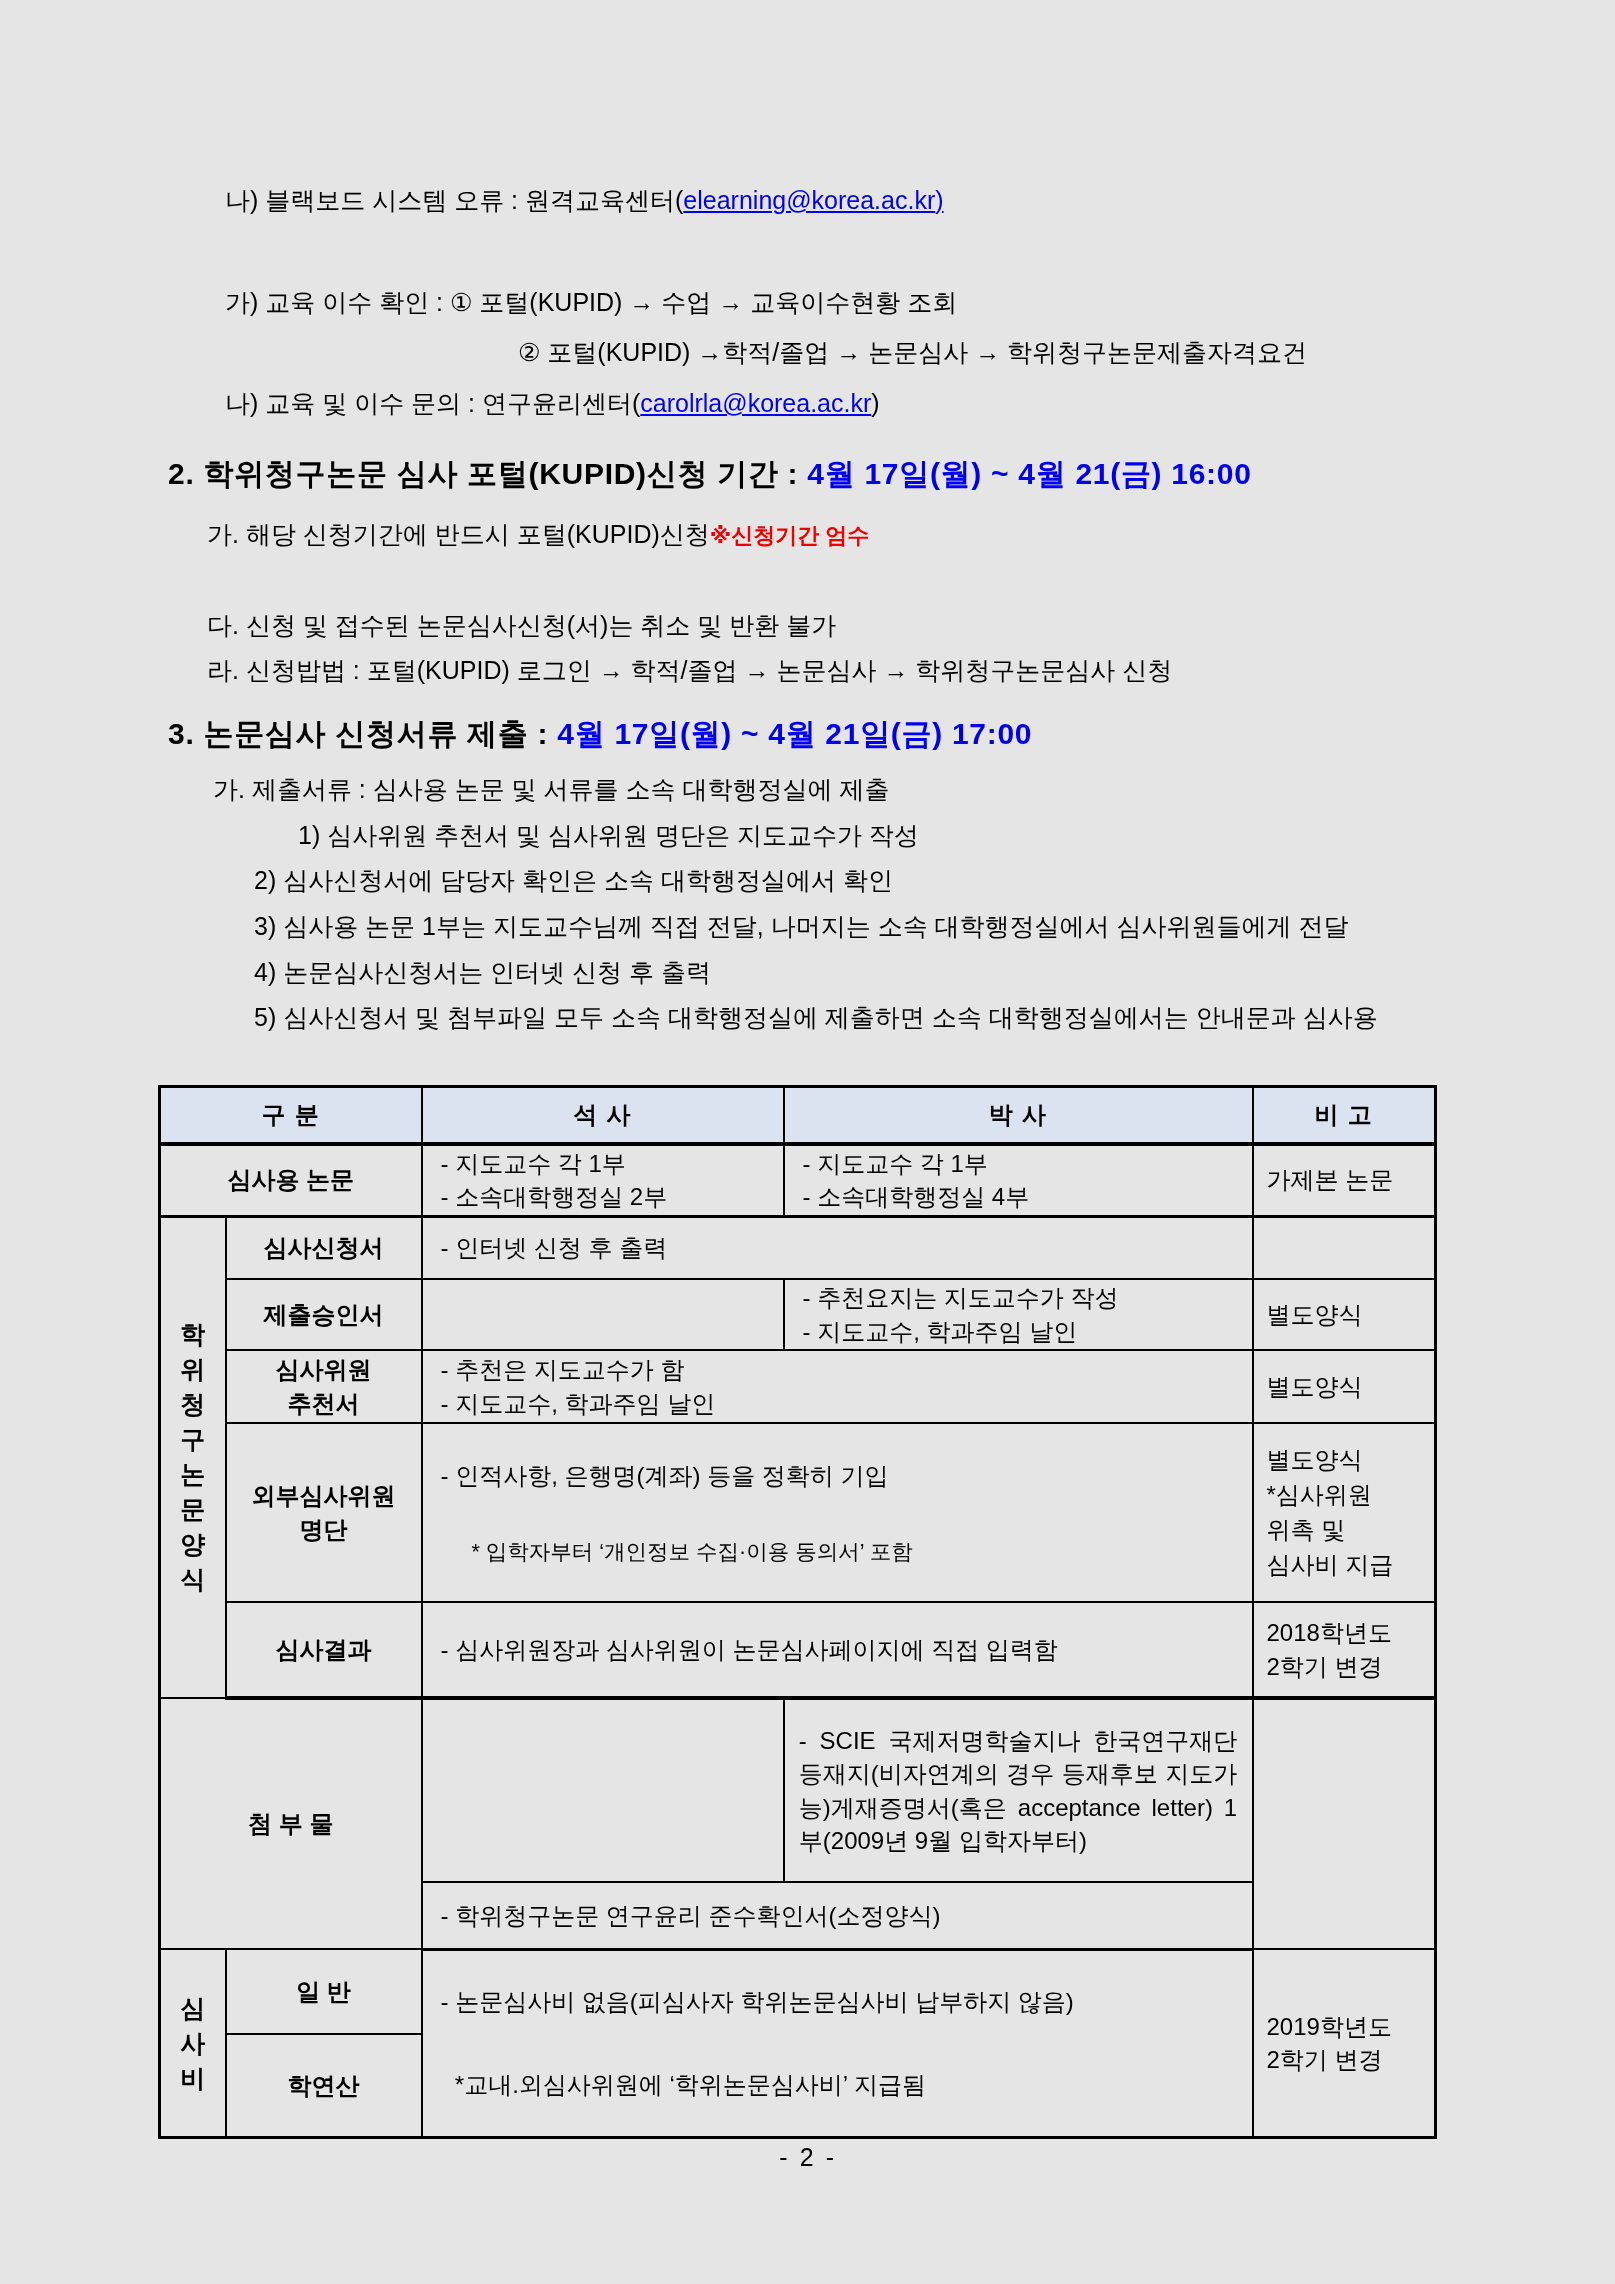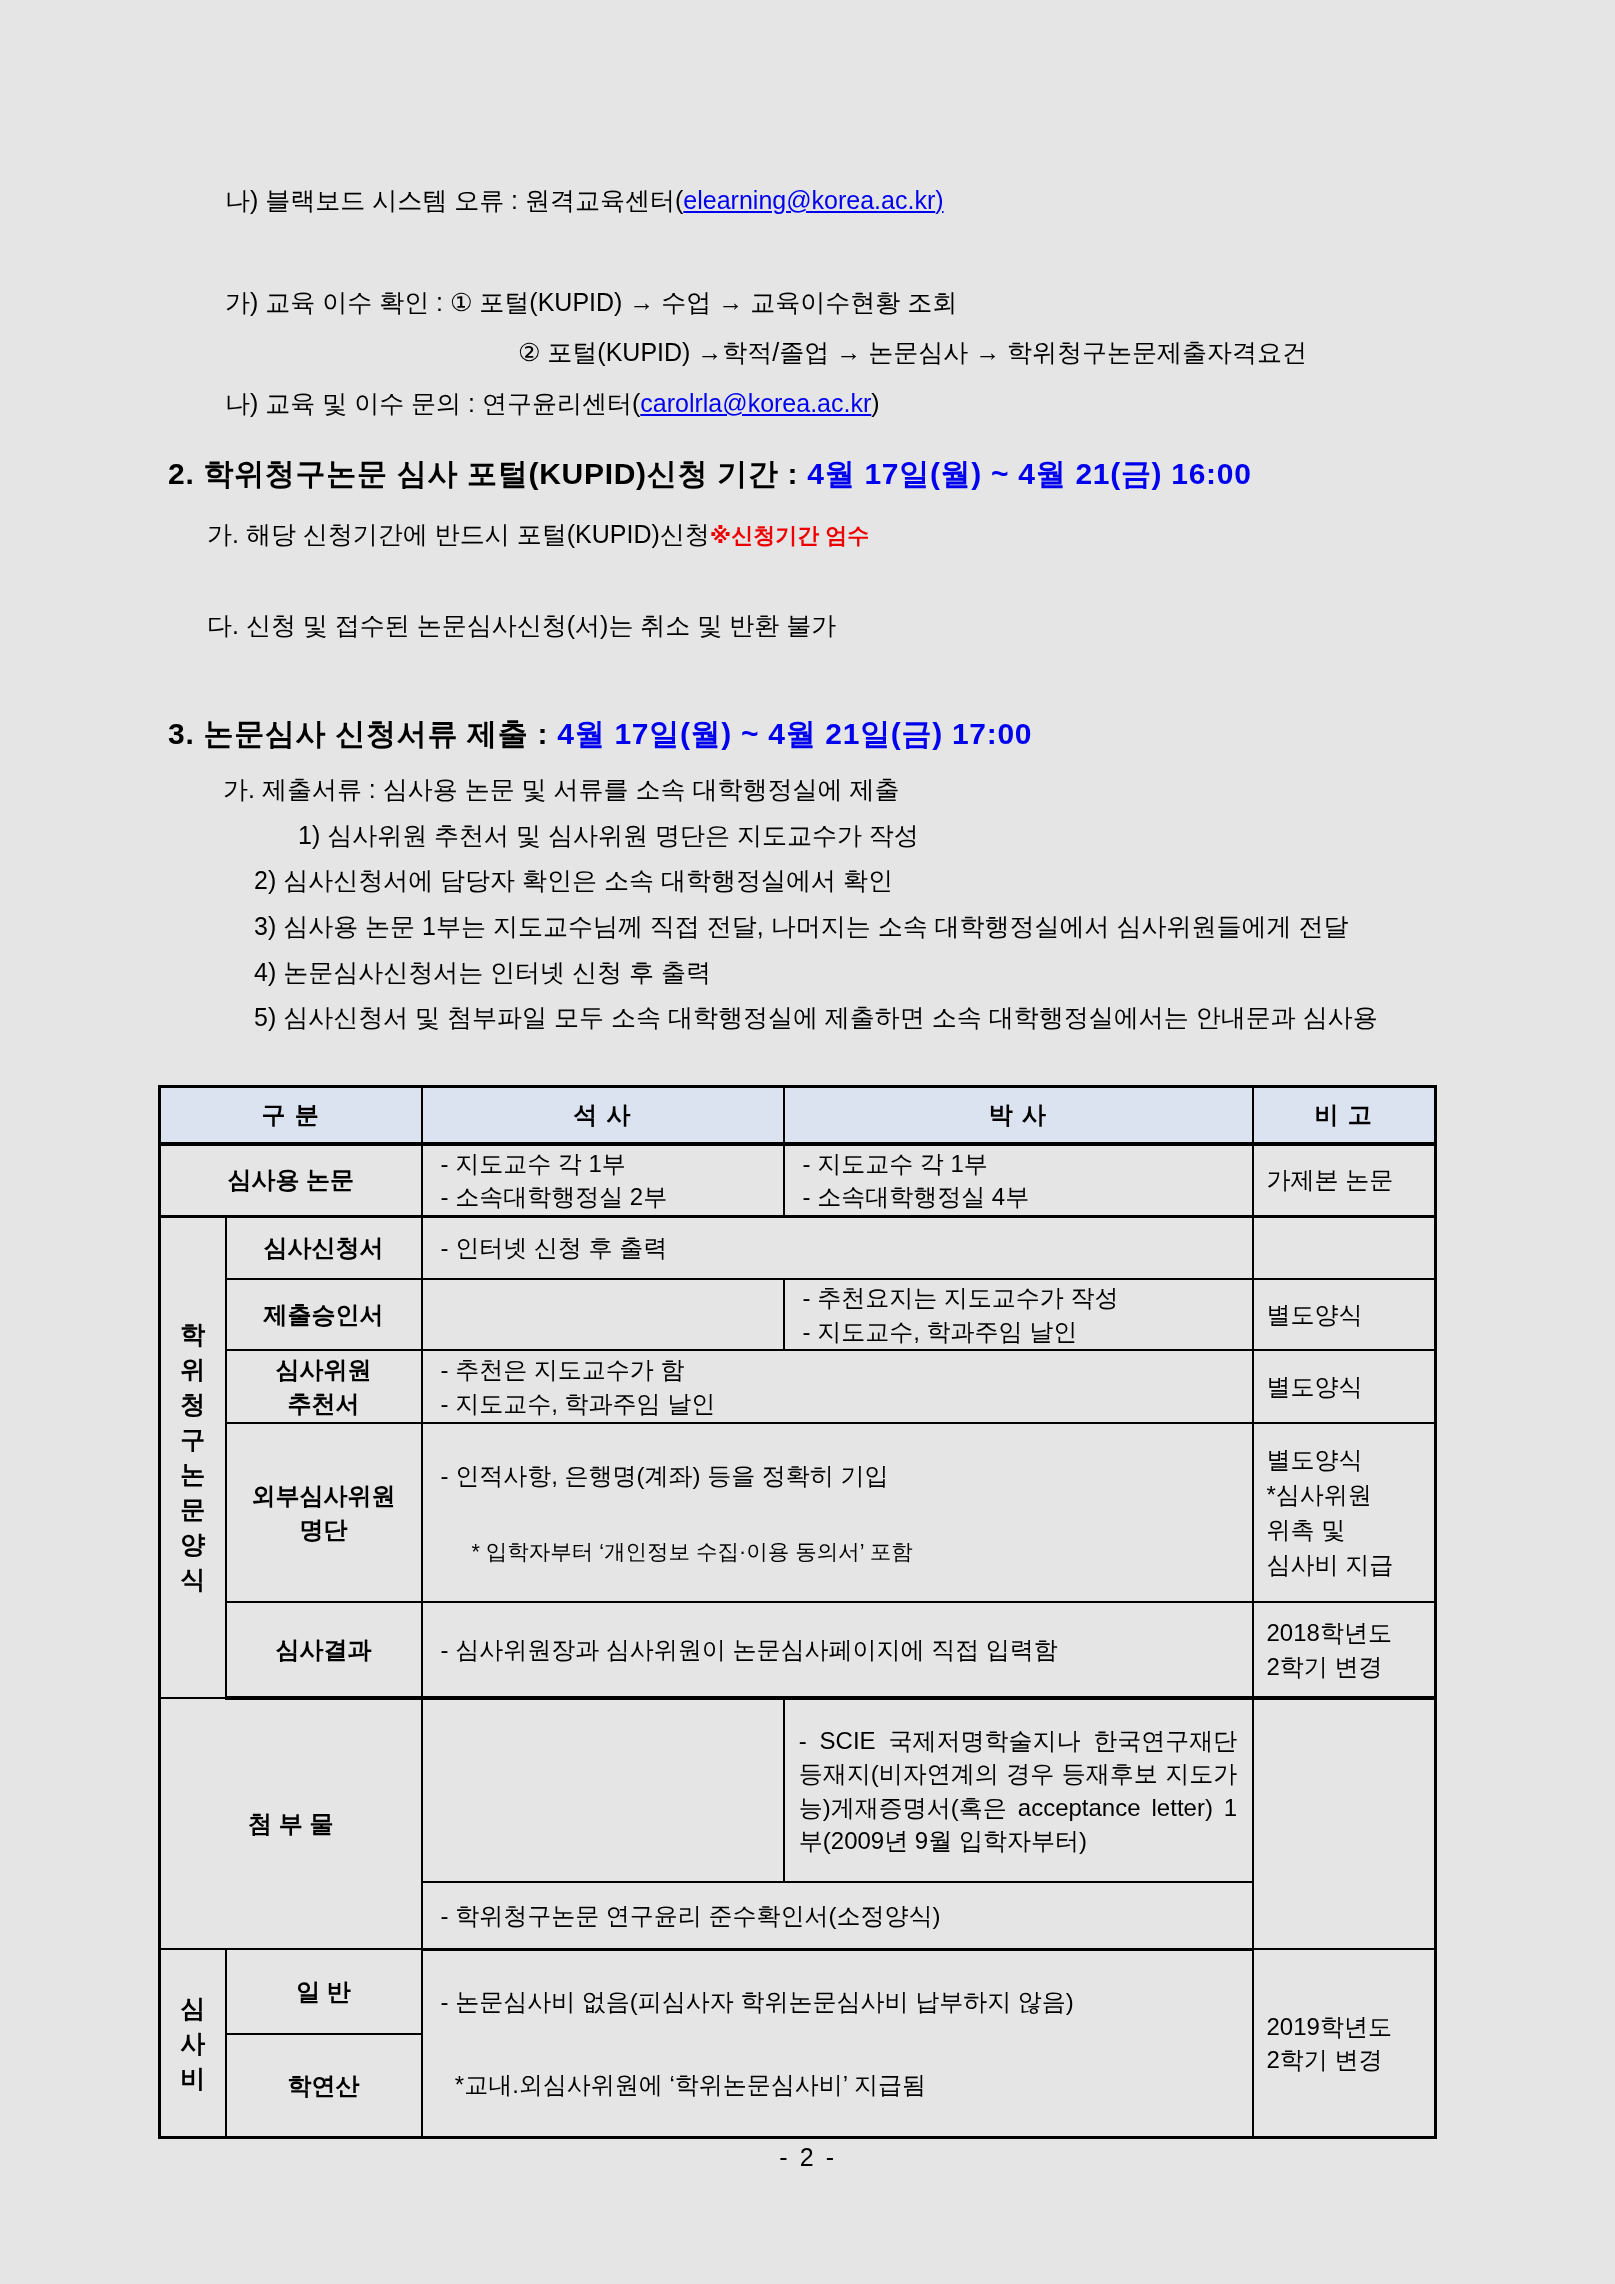--- a/index.html
+++ b/index.html
@@ -102,24 +102,25 @@
 
   <div class="line" style="left:225px;top:286px;">가) 교육 이수 확인 : ① 포털(KUPID) → 수업 → 교육이수현황 조회</div>
   <div class="line" style="left:518px;top:336px;">② 포털(KUPID) →학적/졸업 → 논문심사 → 학위청구논문제출자격요건</div>
 
   <div class="line" style="left:225px;top:387px;"><span>나) 교육 및 이수 문의 : 연구윤리센터(</span><span class="link">carolrla@korea.ac.kr</span><span>)</span></div>
 
   <div class="line heading" style="left:168px;top:454px;"><span>2. 학위청구논문 심사 포털(KUPID)신청 기간 : </span><span class="date-blue">4월 17일(월) ~ 4월 21(금) 16:00</span></div>
 
   <div class="line" style="left:207px;top:518px;"><span>가. 해당 신청기간에 반드시 포털(KUPID)신청</span><span class="red-note">※신청기간 엄수</span></div>
   <div class="line" style="left:207px;top:609px;">다. 신청 및 접수된 논문심사신청(서)는 취소 및 반환 불가</div>
+  <div class="line" style="left:207px;top:654px;">라. 신청밥법 : 포털(KUPID) 로그인 → 학적/졸업 → 논문심사 → 학위청구논문심사 신청</div>
 
   <div class="line heading" style="left:168px;top:714px;"><span>3. 논문심사 신청서류 제출 : </span><span class="date-blue">4월 17일(월) ~ 4월 21일(금) 17:00</span></div>
 
-  <div class="line" style="left:223px;top:773px;text-align:center;">가. 제출서류 : 심사용 논문 및 서류를 소속 대학행정실에 제출</div>
+  <div class="line" style="left:213px;top:773px;text-align:center;">가. 제출서류 : 심사용 논문 및 서류를 소속 대학행정실에 제출</div>
   <div class="line" style="left:254px;top:819px;margin-left:44px;">1) 심사위원 추천서 및 심사위원 명단은 지도교수가 작성</div>
   <div class="line" style="left:254px;top:864px;">2) 심사신청서에 담당자 확인은 소속 대학행정실에서 확인</div>
   <div class="line" style="left:254px;top:910px;">3) 심사용 논문 1부는 지도교수님께 직접 전달, 나머지는 소속 대학행정실에서 심사위원들에게 전달</div>
   <div class="line" style="left:254px;top:956px;">4) 논문심사신청서는 인터넷 신청 후 출력</div>
   <div class="line" style="left:254px;top:1001px;">5) 심사신청서 및 첨부파일 모두 소속 대학행정실에 제출하면 소속 대학행정실에서는 안내문과 심사용</div>
 
   <table class="doc">
     <colgroup>
       <col style="width:66px">
         <col style="width:196px">

